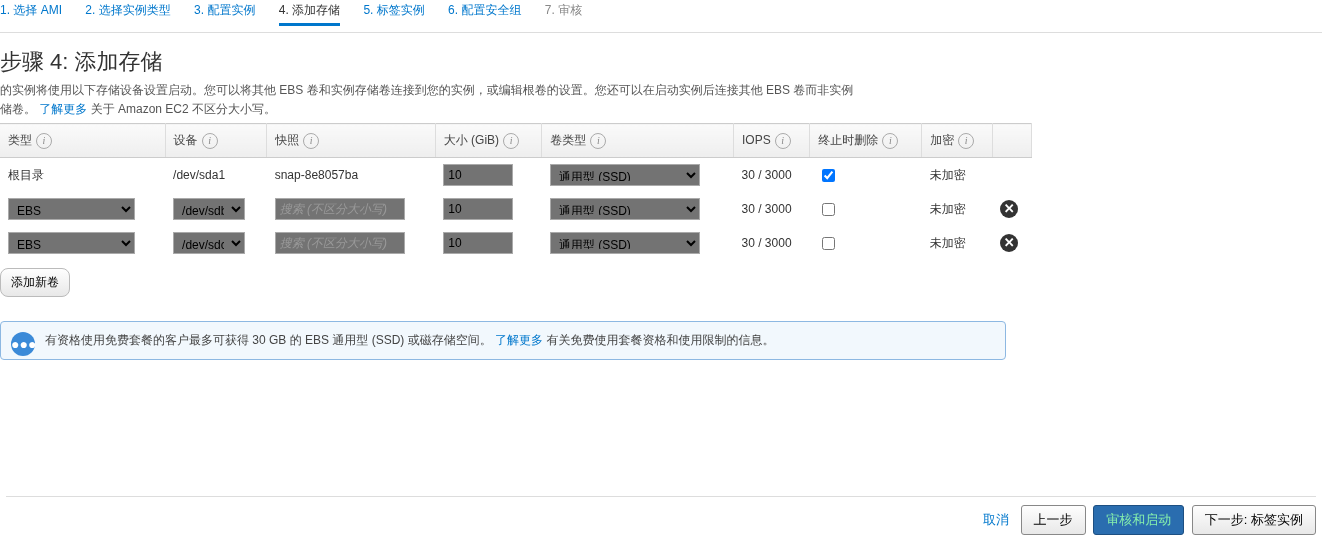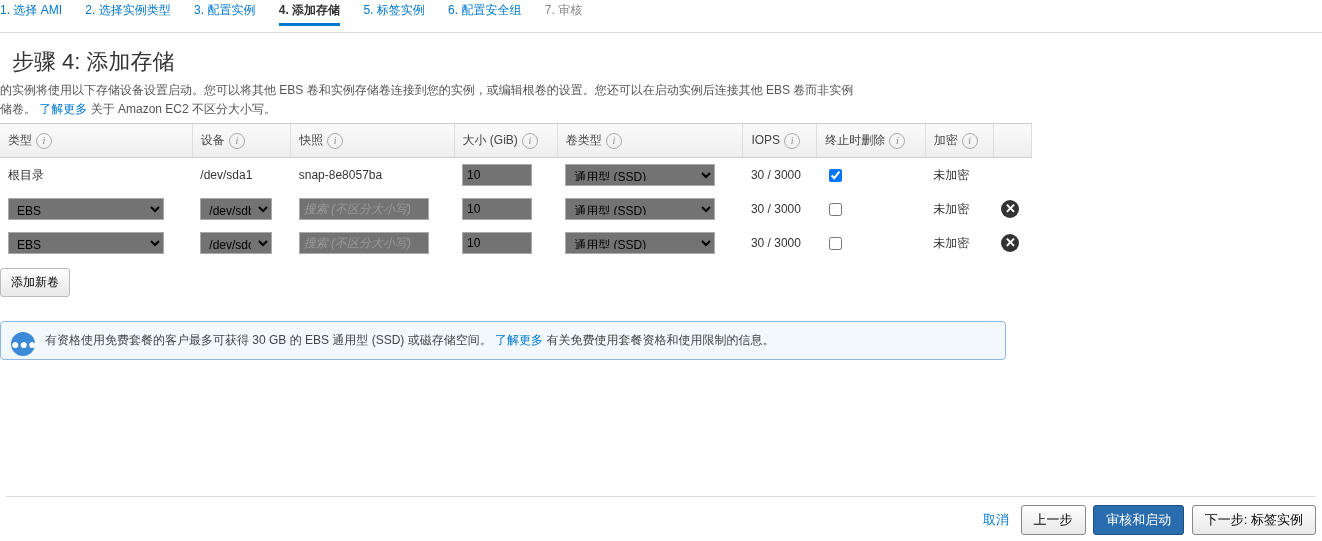--- a/index.html
+++ b/index.html
@@ -1,43 +1,43 @@
 <!DOCTYPE html>
 <html><head>
 <meta charset="utf-8">
 <style>
 html,body{margin:0;padding:0;font-family:Arial,"Microsoft YaHei",sans-serif;font-size:13px;color:#333;background:#fff;width:1322px;height:541px;overflow:hidden;position:relative}
 a{color:#07c;text-decoration:none}
 .wizard{padding:2px 0 6px 0;border-bottom:1px solid #ddd;font-size:12px}
 .wizard span{display:inline-block;margin-right:20px;color:#07c;cursor:pointer}
-.wizard span.active{color:#333;font-weight:bold;border-bottom:3px solid #07c;padding-bottom:4px}
+.wizard span.active{color:#333;font-weight:normal;border-bottom:3px solid #07c;padding-bottom:4px}
 .wizard span.last{color:#888}
-h1{font-size:22px;font-weight:normal;margin:14px 0 4px 12px;color:#333}
+h1{font-size:22px;font-weight:normal;margin:14px 0 4px 0;color:#333}
 .desc{font-size:12px;color:#555;margin-bottom:4px;line-height:1.6}
 .tbl{width:1032px;border-collapse:collapse}
 .tbl th{background:linear-gradient(#fafafa,#eee);border-top:1px solid #ccc;border-bottom:1px solid #ccc;border-right:1px solid #ddd;text-align:left;padding:8px 8px;font-weight:normal;font-size:12px;color:#444}
 .tbl th:first-child{border-left:none}
 .tbl td{padding:6px 8px;font-size:12px;vertical-align:middle}
 .info-icon{display:inline-block;width:14px;height:14px;border:1px solid #aaa;border-radius:50%;color:#888;font-size:10px;line-height:14px;text-align:center;margin-left:4px;font-style:italic;font-family:serif;vertical-align:middle}
 select,input[type=text]{font-size:12px;padding:4px 4px;border:1px solid #aaa;background:#737373;height:22px;box-sizing:border-box}
 select{appearance:auto}
 .size-input{width:70px}
 .vol-type{width:150px}
 .dev-sel{width:72px}
-.type-sel{width:156px}
+.type-sel{width:127px}
 .snap-input{width:130px}
 .snap-input::placeholder{color:#999;font-style:italic}
 .remove-icon{display:inline-block;width:18px;height:18px;border-radius:50%;background:#333;color:#fff;text-align:center;line-height:18px;font-weight:bold;font-size:13px;cursor:pointer}
-.add-btn{margin-top:8px;background:linear-gradient(#fefefe,#e8e8e8);border:1px solid #bbb;border-radius:3px;padding:5px 10px;font-size:12px;cursor:pointer}
+.add-btn{margin-top:8px;background:linear-gradient(#fefefe,#e8e8e8);border:1px solid #bbb;border-radius:8px;padding:5px 10px;font-size:12px;cursor:pointer}
 .note-box{margin-top:24px;border:1px solid #8db8e2;background:#f2f8fd;border-radius:4px;padding:10px 12px 10px 44px;position:relative;width:948px;font-size:12px;color:#444}
 .note-box .bubble{position:absolute;left:10px;top:10px;width:24px;height:24px;border-radius:50%;background:#3b8ad8;color:#fff;font-size:14px;text-align:center;line-height:24px}
 .footer{position:absolute;bottom:6px;right:6px;left:6px;border-top:1px solid #ddd;padding-top:8px;text-align:right;font-size:13px}
 .footer .cancel{color:#07c;margin-right:4px;cursor:pointer}
 .footer button{font-size:13px;padding:5px 12px;margin-left:4px;border:1px solid #888;border-radius:3px;background:linear-gradient(#fefefe,#e8e8e8);cursor:pointer}
-.footer button.primary{background:#2a6daf;border-color:#1d4f82;color:#ffffff}
+.footer button.primary{background:#2a6daf;border-color:#1d4f82;color:#86efac}
 </style>
 </head>
 <body>
 
 
 
 <div class="wizard">
   <span>1. 选择 AMI</span>
   <span>2. 选择实例类型</span>
   <span>3. 配置实例</span>

